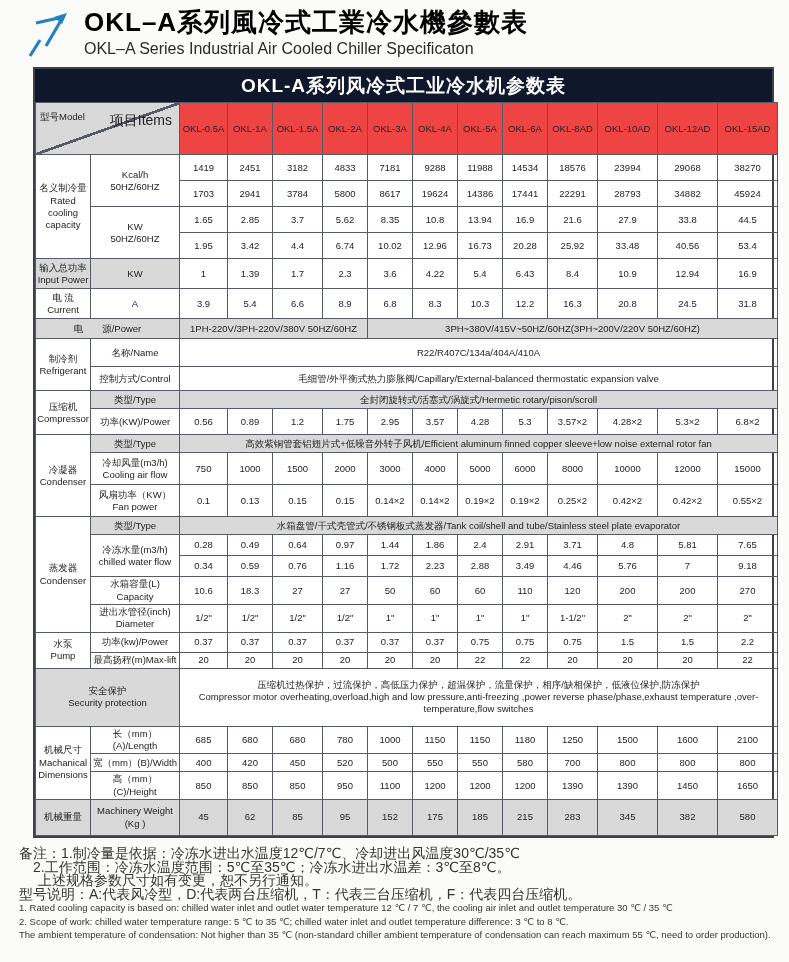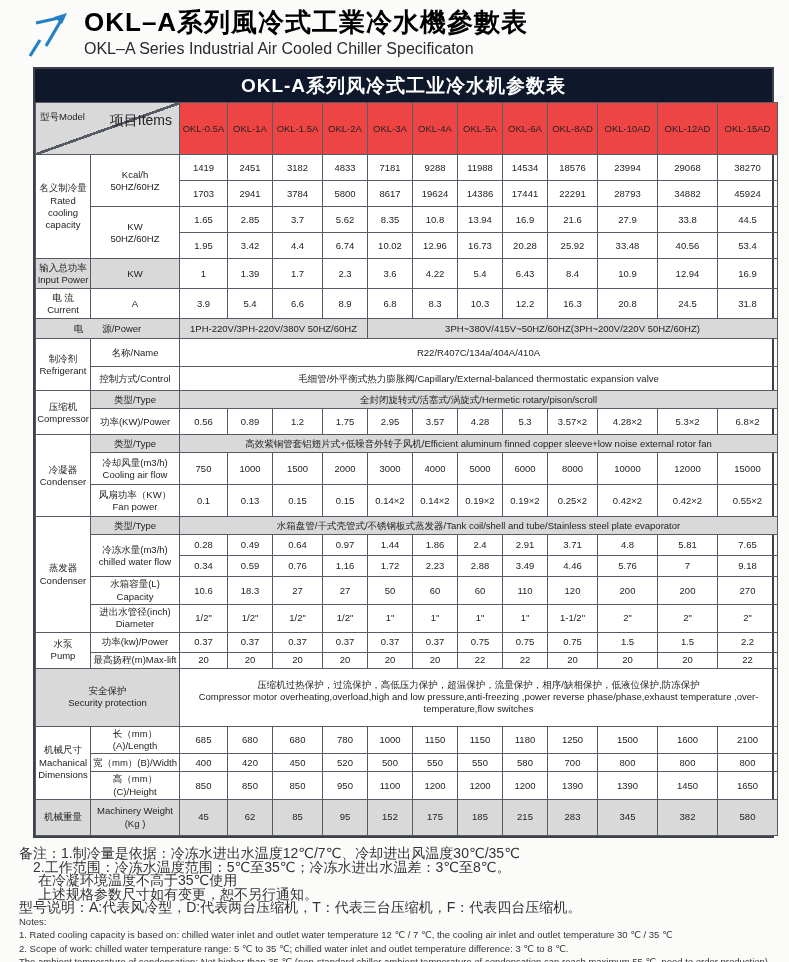--- a/index.html
+++ b/index.html
@@ -447,23 +447,21 @@
           <td class="v shade">580</td>
         </tr>
       </tbody>
   </table>
 </div>
 
 <div class="notes">
   <div id="notes-zh">
       <div class="note-line-zh" style="padding-left: 0px;">备注：1.制冷量是依据：冷冻水进出水温度12℃/7℃、冷却进出风温度30℃/35℃</div>
       <div class="note-line-zh" style="padding-left: 14px;">2.工作范围：冷冻水温度范围：5℃至35℃；冷冻水进出水温差：3℃至8℃。</div>
-      <div class="note-line-zh" style="padding-left: 19px;">在冷凝环境温度不高于35℃使用</div>
       <div class="note-line-zh" style="padding-left: 19px;">上述规格参数尺寸如有变更，恕不另行通知。</div>
       <div class="note-line-zh" style="padding-left: 0px;">型号说明：A:代表风冷型，D:代表两台压缩机，T：代表三台压缩机，F：代表四台压缩机。</div>
     </div>
   <div id="notes-en">
-      <div class="note-line-en" style="padding-left: 0px;">Notes:</div>
       <div class="note-line-en" style="padding-left: 0px;">1. Rated cooling capacity is based on: chilled water inlet and outlet water temperature 12 ℃ / 7 ℃, the cooling air inlet and outlet temperature 30 ℃ / 35 ℃</div>
       <div class="note-line-en" style="padding-left: 0px;">2. Scope of work: chilled water temperature range: 5 ℃ to 35 ℃; chilled water inlet and outlet temperature difference: 3 ℃ to 8 ℃.</div>
       <div class="note-line-en" style="padding-left: 0px;">The ambient temperature of condensation: Not higher than 35 ℃ (non-standard chiller ambient temperature of condensation can reach maximum 55 ℃, need to order production).</div>
     </div>
 </div>
 
 </body></html>

